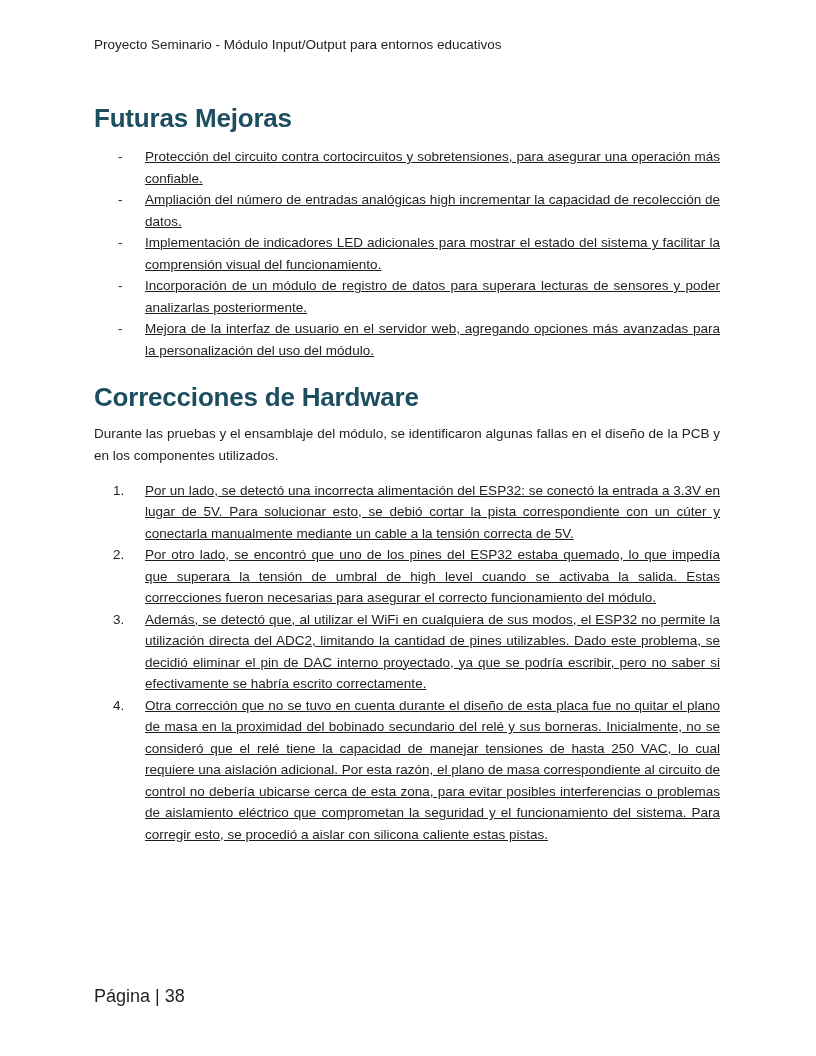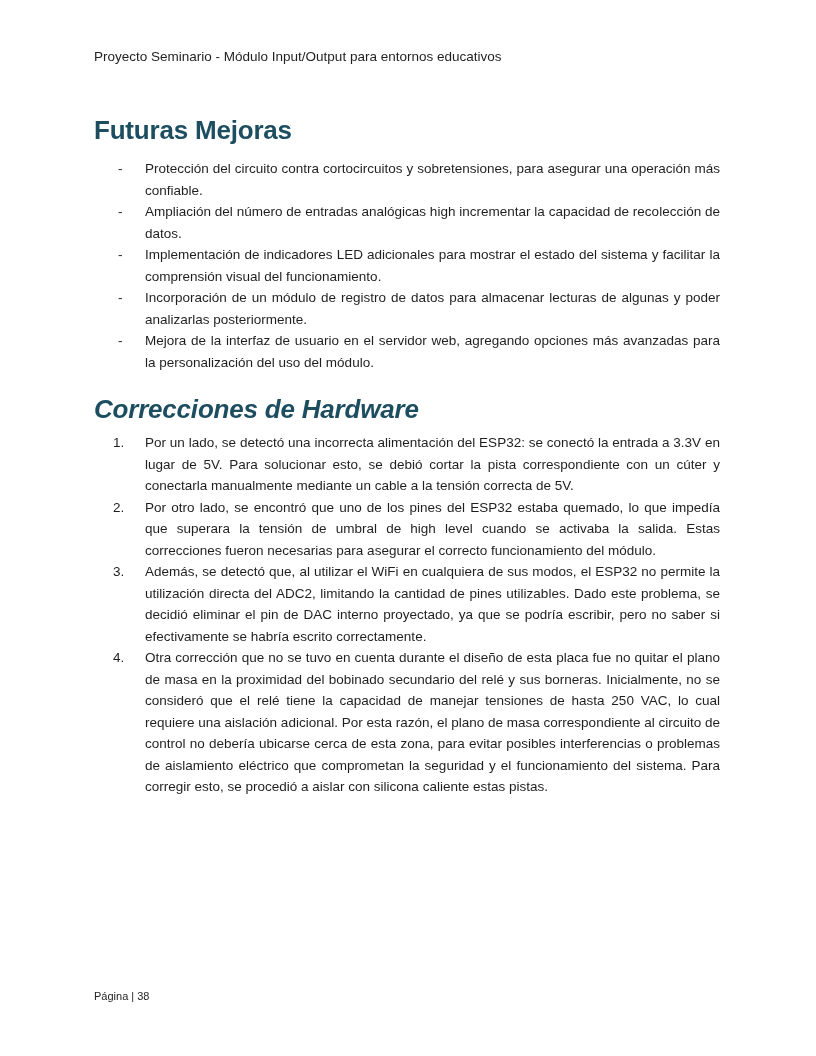--- a/index.html
+++ b/index.html
@@ -5,21 +5,21 @@
   html, body { margin: 0; padding: 0; background: #e8e8e8; }
   .page {
     position: relative;
     width: 816px;
     height: 1056px;
     margin: 0 auto;
     background: #ffffff;
     font-family: "Liberation Sans", sans-serif;
     color: #1f1f1f;
     box-sizing: border-box;
-    padding: 48px 96px 0 94px;
+    padding: 36px 96px 0 94px;
     overflow: hidden;
   }
   .doc-header {
     font-size: 13.5px;
     line-height: 17px;
     color: #1f1f1f;
   }
   .section-title {
     margin: 50px 0 0 0;
     font-size: 26px;
@@ -39,29 +39,29 @@
     padding-left: 51px;
     box-sizing: border-box;
   }
   .li .marker {
     position: absolute;
     left: 24px;
     top: 0;
     text-align: left;
   }
   .li .num { left: 19px; }
-  .li-text { display: block; }
+  .li-text { display: block; text-decoration: underline; }
   .intro { margin-top: 11px; }
   .numbered { margin-top: 8px; }
-  .section-title.second { margin-top: 21px; font-style: italic; }
+  .section-title.second { margin-top: 21px; }
   .doc-footer {
     position: absolute;
     left: 94px;
     top: 988px;
-    font-size: 11px;
+    font-size: 18px;
     line-height: 17px;
     color: #1f1f1f;
   }
 </style>
 </head>
 <body>
 
 <div class="page">
 
   <div class="doc-header">Proyecto Seminario - Módulo Input/Output para entornos educativos</div>
@@ -76,30 +76,31 @@
     <div class="li">
       <span class="marker">-</span>
       <span class="li-text">Ampliación del número de entradas analógicas high incrementar la capacidad de recolección de datos.</span>
     </div>
     <div class="li">
       <span class="marker">-</span>
       <span class="li-text">Implementación de indicadores LED adicionales para mostrar el estado del sistema y facilitar la comprensión visual del funcionamiento.</span>
     </div>
     <div class="li">
       <span class="marker">-</span>
-      <span class="li-text">Incorporación de un módulo de registro de datos para almacenar lecturas de algunas y poder analizarlas posteriormente.</span>
+      <span class="li-text">Incorporación de un módulo de registro de datos para superara lecturas de sensores y poder analizarlas posteriormente.</span>
     </div>
     <div class="li">
       <span class="marker">-</span>
       <span class="li-text">Mejora de la interfaz de usuario en el servidor web, agregando opciones más avanzadas para la personalización del uso del módulo.</span>
     </div>
   </div>
 
   <h1 class="section-title second">Correcciones de Hardware</h1>
 
+  <p class="body-text intro">Durante las pruebas y el ensamblaje del módulo, se identificaron algunas fallas en el diseño de la PCB y en los componentes utilizados.</p>
 
   <div class="list numbered body-text">
     <div class="li">
       <span class="marker num">1.</span>
       <span class="li-text">Por un lado, se detectó una incorrecta alimentación del ESP32: se conectó la entrada a 3.3V en lugar de 5V. Para solucionar esto, se debió cortar la pista correspondiente con un cúter y conectarla manualmente mediante un cable a la tensión correcta de 5V.</span>
     </div>
     <div class="li">
       <span class="marker num">2.</span>
       <span class="li-text">Por otro lado, se encontró que uno de los pines del ESP32 estaba quemado, lo que impedía que superara la tensión de umbral de high level cuando se activaba la salida. Estas correcciones fueron necesarias para asegurar el correcto funcionamiento del módulo.</span>
     </div>

